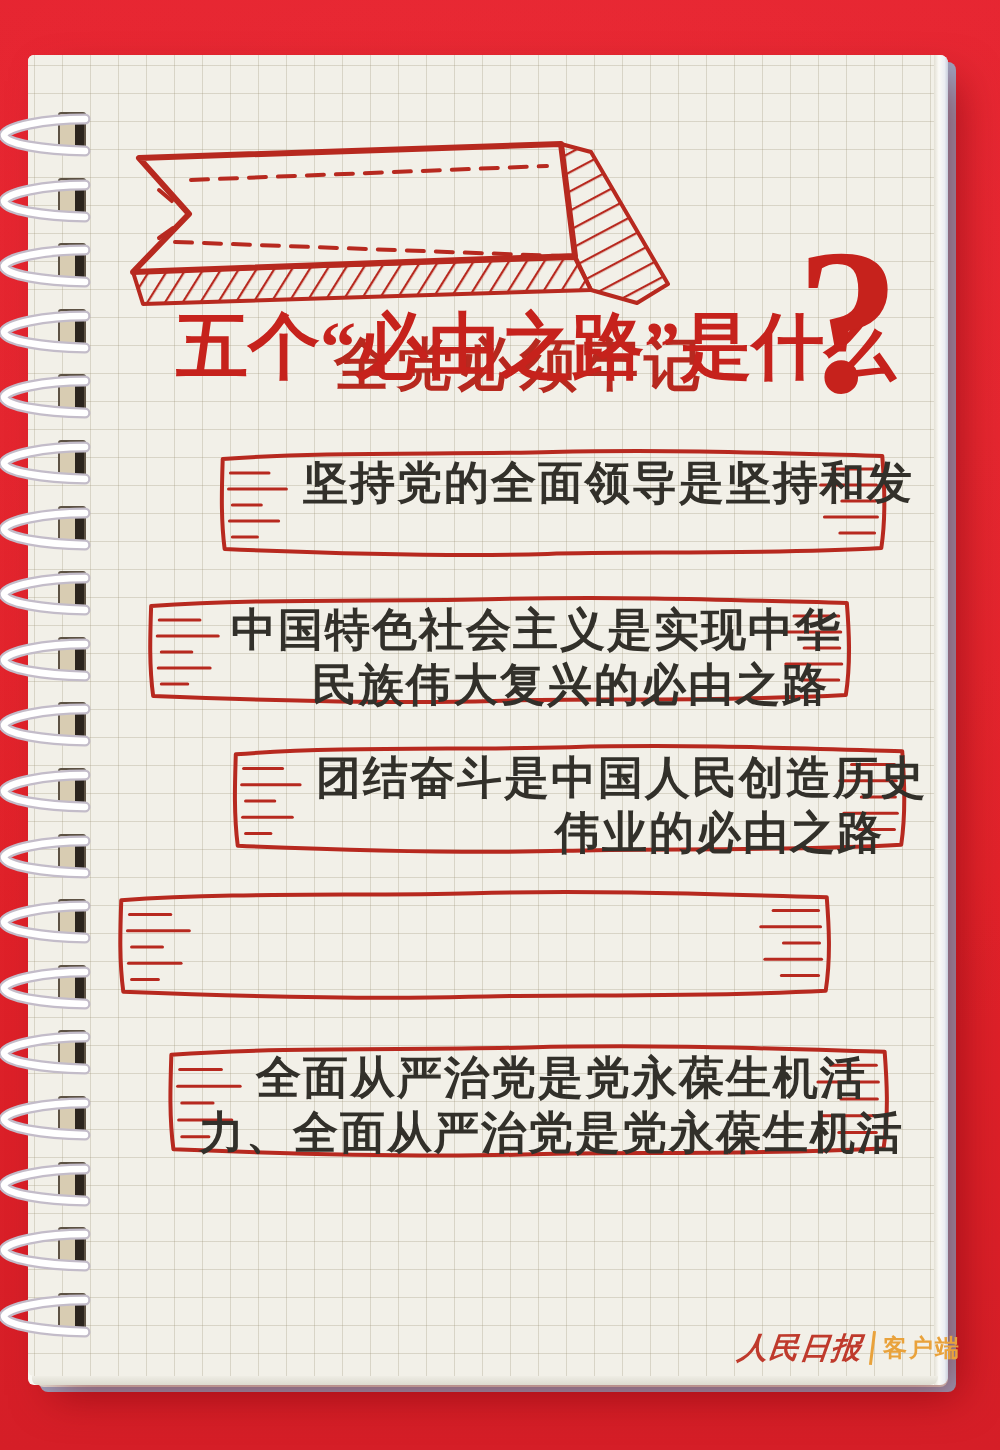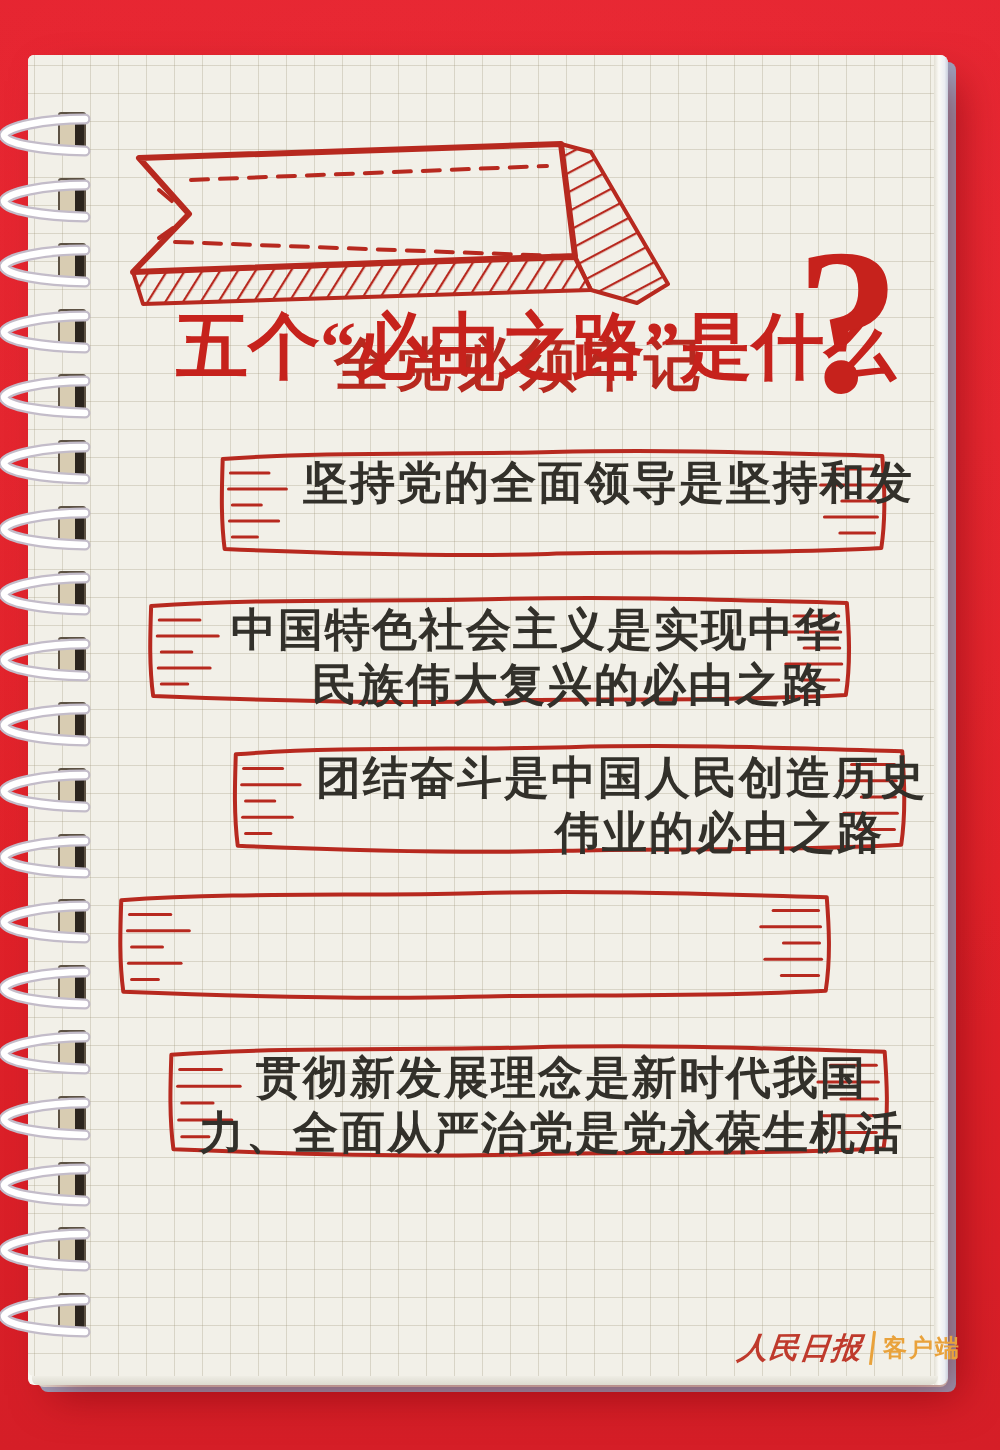--- a/index.html
+++ b/index.html
@@ -245,21 +245,21 @@
   <line class="box-hatch" x1="18" y1="62" x2="48" y2="62"></line>
   <line class="box-hatch" x1="15" y1="78" x2="66" y2="78"></line>
   <line class="box-hatch" x1="18" y1="94" x2="44" y2="94"></line>
   <line class="box-hatch" x1="640" y1="26" x2="684" y2="26"></line>
   <line class="box-hatch" x1="628" y1="42" x2="686" y2="42"></line>
   <line class="box-hatch" x1="650" y1="58" x2="685" y2="58"></line>
   <line class="box-hatch" x1="632" y1="74" x2="687" y2="74"></line>
   <line class="box-hatch" x1="648" y1="90" x2="684" y2="90"></line>
 </svg>
     <div class="box-text">
-      <span class="l1">贯彻新发展理念是新时代我国</span>
+      <span class="l1">全面从严治党是党永葆生机活</span>
       <span class="l2">力、全面从严治党是党永葆生机活</span>
     </div>
   </div>
 
   <div class="spirals">
       <div class="spiral-loop" style="top: 106px;">
 <svg viewBox="0 0 96 54">
   <rect class="slot-base" x="60" y="7" width="26" height="36" rx="2"></rect>
   <rect class="slot-dark" x="76" y="9" width="9" height="32"></rect>
   <path class="wire-shadow" d="M86,13 C44,13 8,21 5,29 C5,38 44,44 86,45"></path>

